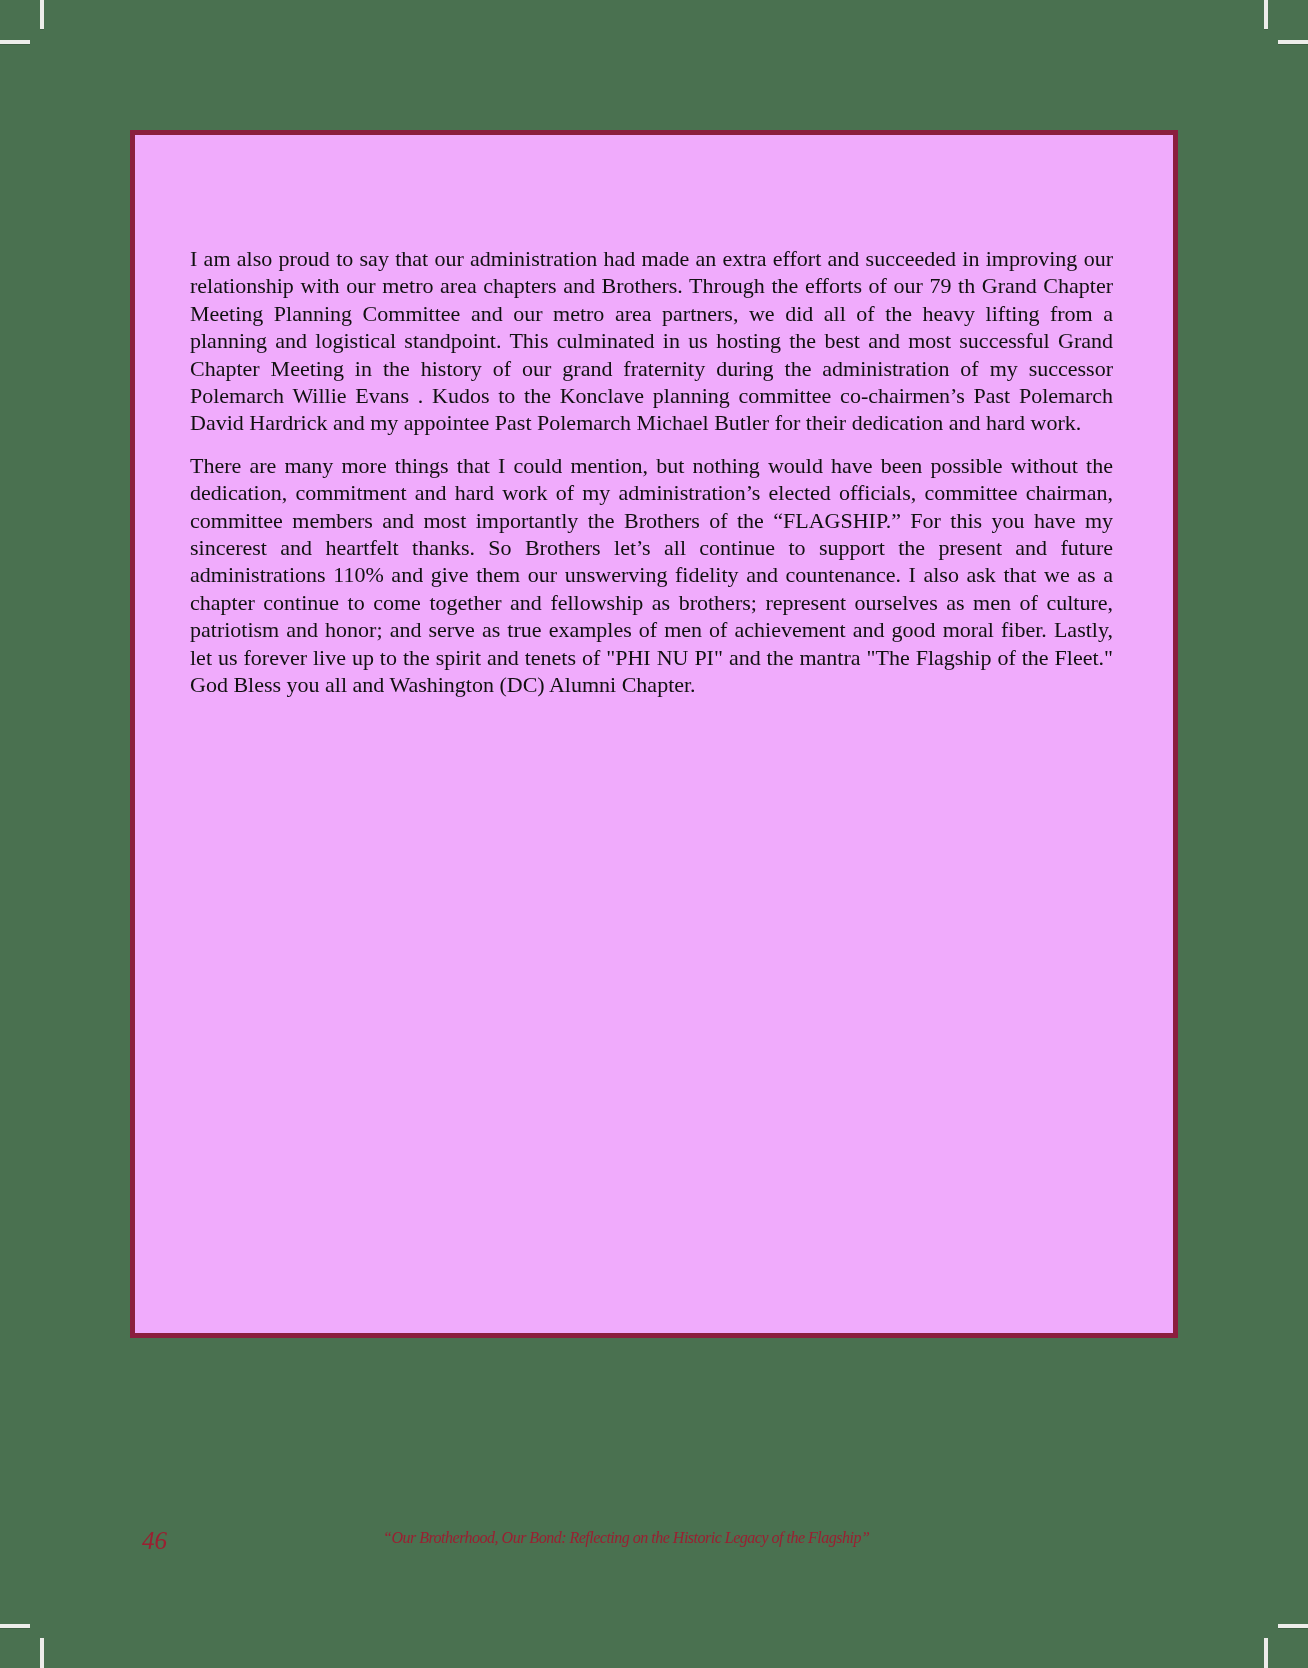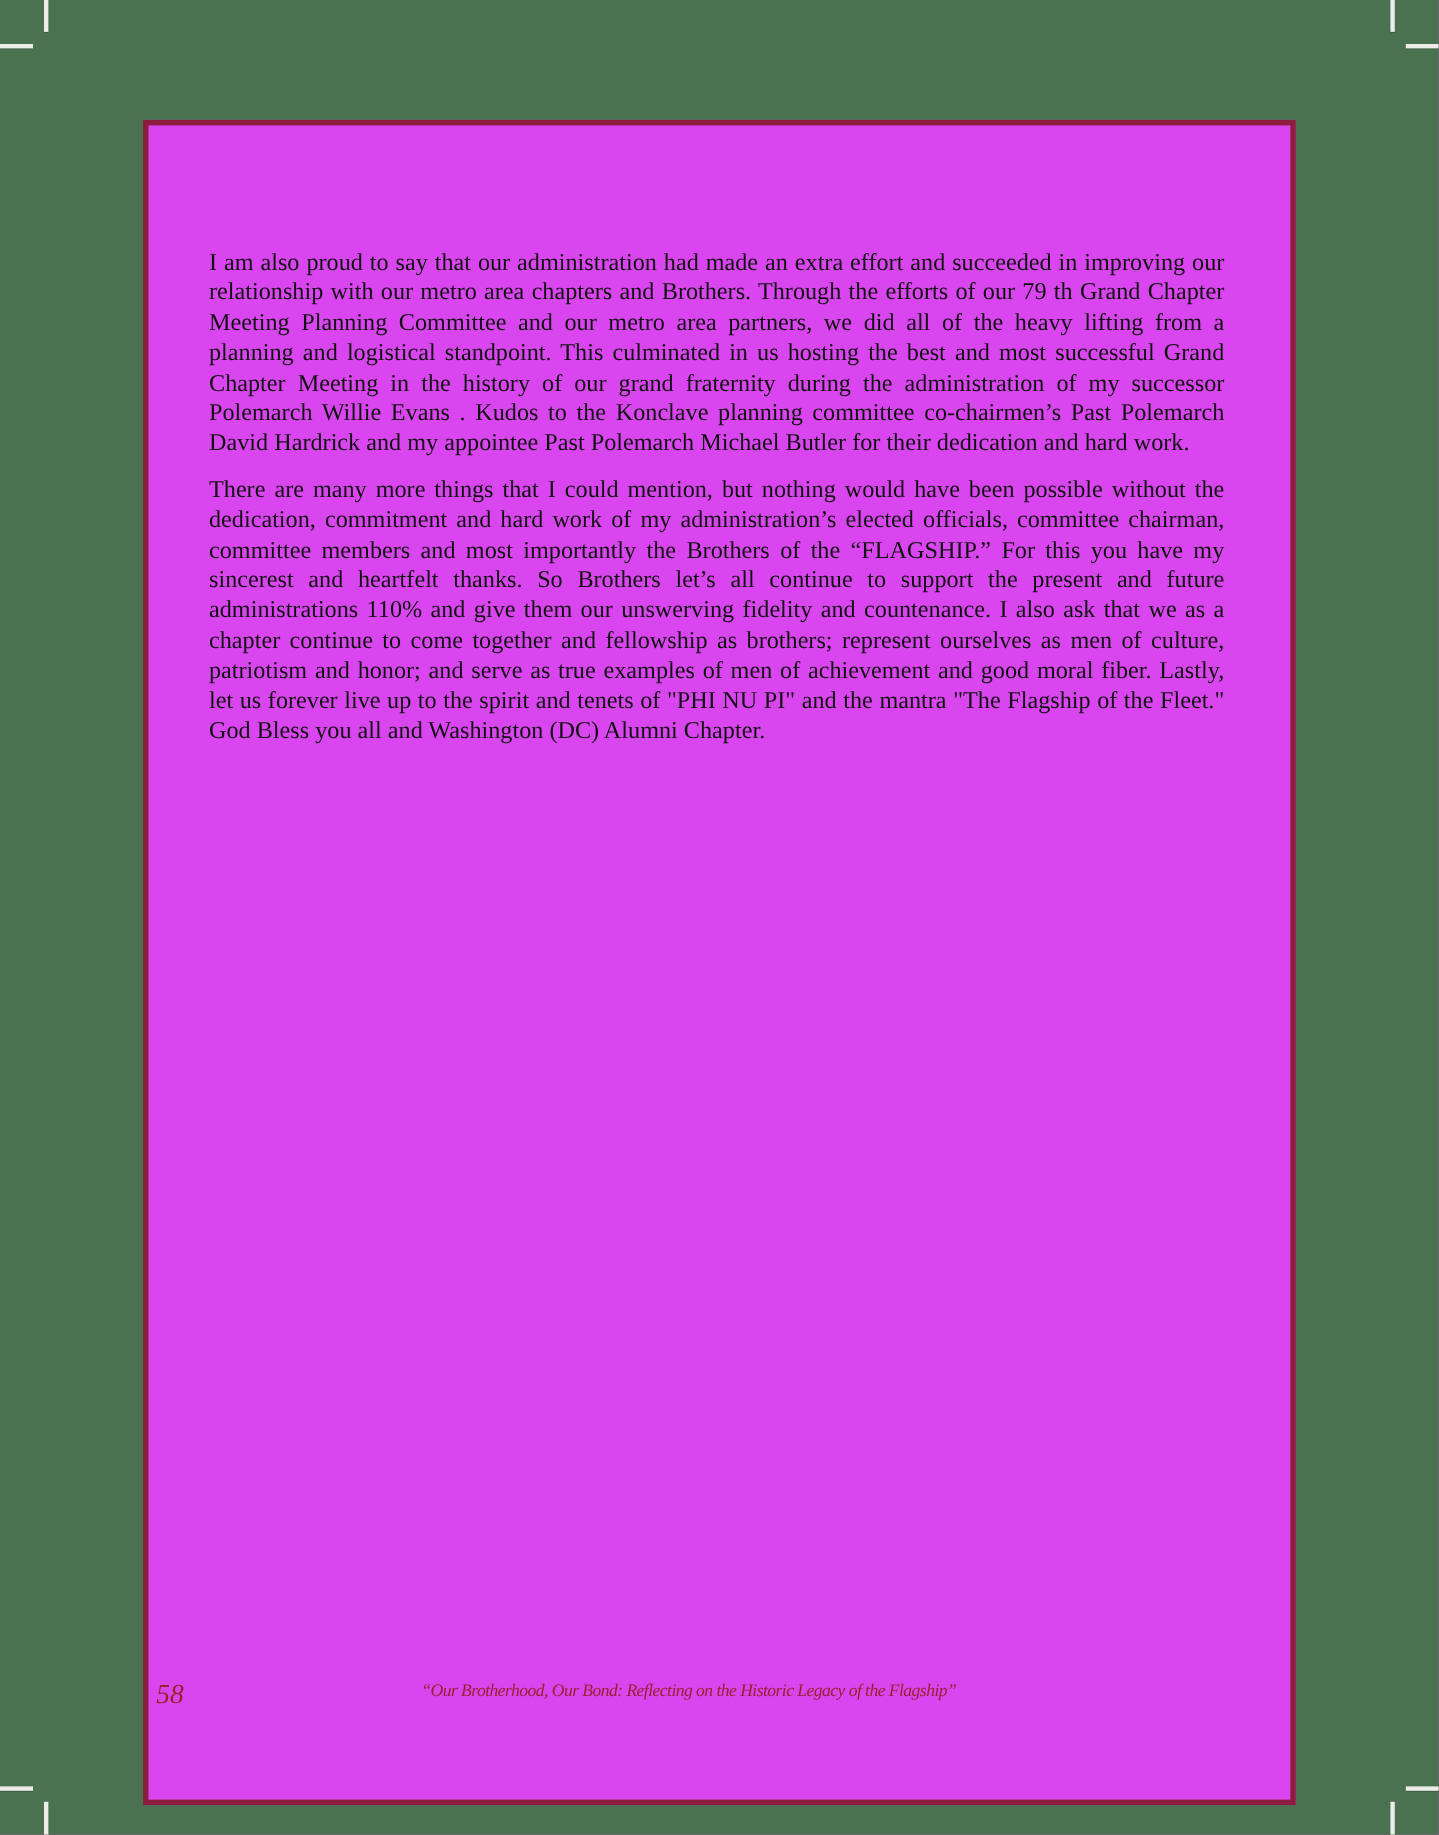--- a/index.html
+++ b/index.html
@@ -29,24 +29,24 @@
   .cm-tr-v { left: 1264px; top: 0;      width: 4px;  height: 29px; }
   .cm-tr-h { left: 1278px; top: 40px;   width: 30px; height: 4px;  }
   .cm-bl-h { left: 0;     top: 1624px;  width: 30px; height: 4px;  }
   .cm-bl-v { left: 40px;  top: 1638px;  width: 4px;  height: 30px; }
   .cm-br-h { left: 1278px; top: 1624px; width: 30px; height: 4px;  }
   .cm-br-v { left: 1264px; top: 1638px; width: 4px;  height: 30px; }
 
   .sheet {
     position: absolute;
     left: 130px;
-    top: 109px;
+    top: 130px;
     width: 1048px;
-    height: 1532px;
-    background: #d946ef;
+    height: 1208px;
+    background: #f0abfc;
     border: 5px solid var(--page_border_maroon);
   }
   .text-block {
     position: absolute;
     top: 110px;
     left: 55px;
     right: 60px;
   }
   .text-block p {
     margin: 0 0 15px 0;
@@ -89,17 +89,17 @@
   <div class="crop-mark cm-br-h"></div>
   <div class="crop-mark cm-br-v"></div>
 
   <div class="sheet">
     <div class="text-block">
       <p>I am also proud to say that our administration had made an extra effort and succeeded in improving our relationship with our metro area chapters and Brothers. Through the efforts of our 79 th Grand Chapter Meeting Planning Committee and our metro area partners, we did all of the heavy lifting from a planning and logistical standpoint. This culminated in us hosting the best and most successful Grand Chapter Meeting in the history of our grand fraternity during the administration of my successor Polemarch Willie Evans . Kudos to the Konclave planning committee co-chairmen’s Past Polemarch David Hardrick and my appointee Past Polemarch Michael Butler for their dedication and hard work.</p>
       <p>There are many more things that I could mention, but nothing would have been possible without the dedication, commitment and hard work of my administration’s elected officials, committee chairman, committee members and most importantly the Brothers of the “FLAGSHIP.” For this you have my sincerest and heartfelt thanks. So Brothers let’s all continue to support the present and future administrations 110% and give them our unswerving fidelity and countenance. I also ask that we as a chapter continue to come together and fellowship as brothers; represent ourselves as men of culture, patriotism and honor; and serve as true examples of men of achievement and good moral fiber. Lastly, let us forever live up to the spirit and tenets of "PHI NU PI" and the mantra "The Flagship of the Fleet." God Bless you all and Washington (DC) Alumni Chapter.</p>
     </div>
   </div>
 
-  <div class="footer-pagenum">58</div>
+  <div class="footer-pagenum">46</div>
 
   <div class="footer-quote">“Our Brotherhood, Our Bond: Reflecting on the Historic Legacy of the Flagship”</div>
 
 </div>
 
 </body></html>

